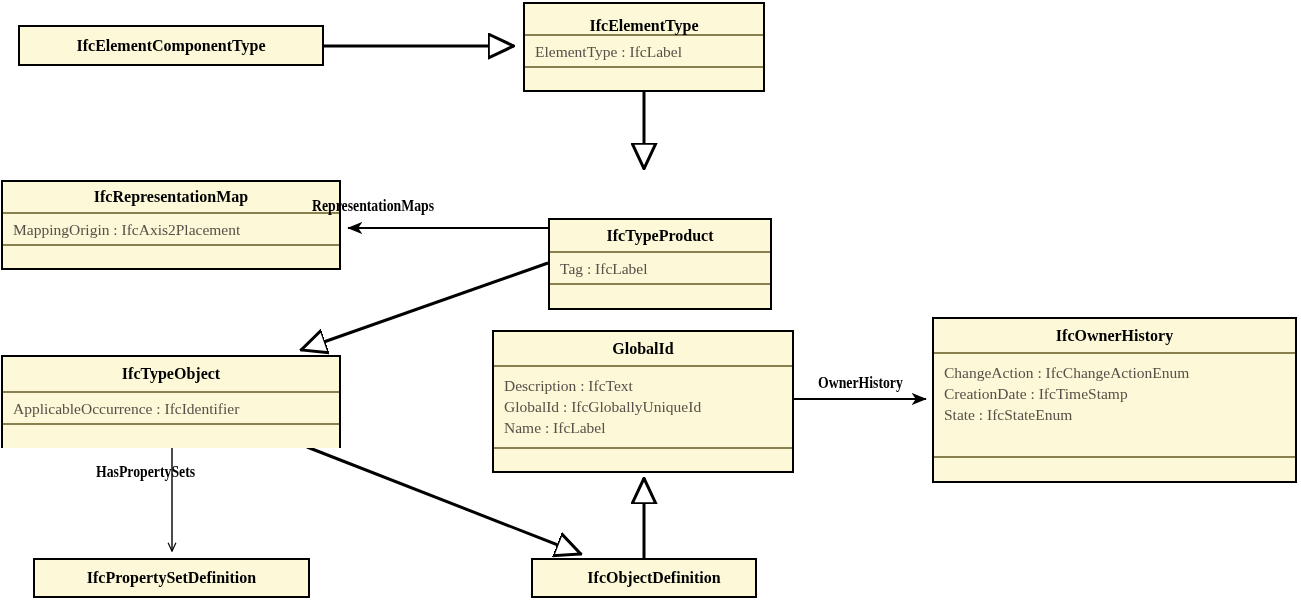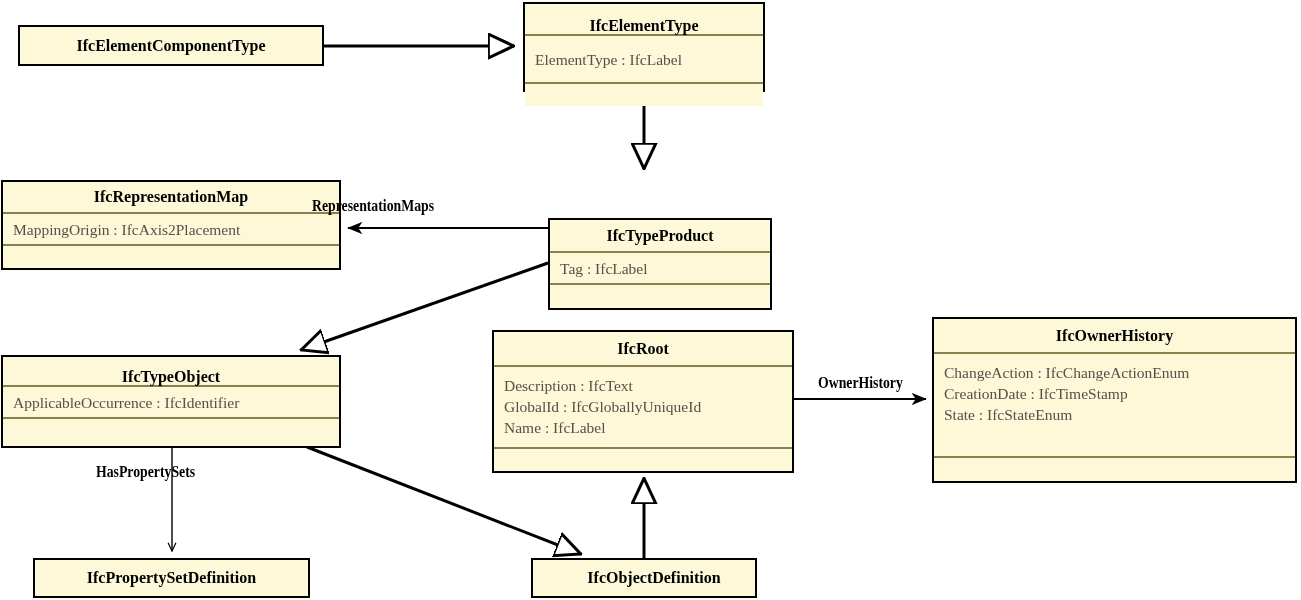--- a/index.html
+++ b/index.html
@@ -128,21 +128,21 @@
   <div class="uml-class" style="left:18px; top:25px; width:306px; height:41px;">
     <div class="compartment" style="height:37px; display:flex; align-items:center; justify-content:center;">
       <div class="cls-name">IfcElementComponentType</div>
     </div>
   </div>
 
   <div class="uml-class" style="left:523px; top:2px; width:242px; height:90px;">
     <div class="compartment" style="height:30px; display:flex; align-items:flex-end; justify-content:center;">
       <div class="cls-name">IfcElementType</div>
     </div>
-    <div class="compartment cls-attrs" style="height:48px; display:flex; align-items:center;">
+    <div class="compartment cls-attrs" style="height:32px; display:flex; align-items:center;">
       <div>ElementType : IfcLabel</div>
     </div>
     <div class="compartment cls-empty" style="height:24px;"></div>
   </div>
 
   <div class="uml-class" style="left:1px; top:180px; width:340px; height:90px;">
     <div class="compartment" style="height:30px; display:flex; align-items:center; justify-content:center;">
       <div class="cls-name">IfcRepresentationMap</div>
     </div>
     <div class="compartment cls-attrs" style="height:32px; display:flex; align-items:center;">
@@ -155,32 +155,32 @@
     <div class="compartment" style="height:31px; display:flex; align-items:center; justify-content:center;">
       <div class="cls-name">IfcTypeProduct</div>
     </div>
     <div class="compartment cls-attrs" style="height:32px; display:flex; align-items:center;">
       <div>Tag : IfcLabel</div>
     </div>
     <div class="compartment cls-empty" style="height:25px;"></div>
   </div>
 
   <div class="uml-class" style="left:1px; top:355px; width:340px; height:93px;">
-    <div class="compartment" style="height:28px; display:flex; align-items:flex-end; justify-content:center;">
+    <div class="compartment" style="height:34px; display:flex; align-items:center; justify-content:center;">
       <div class="cls-name">IfcTypeObject</div>
     </div>
     <div class="compartment cls-attrs" style="height:32px; display:flex; align-items:center;">
       <div>ApplicableOccurrence : IfcIdentifier</div>
     </div>
     <div class="compartment cls-empty" style="height:25px;"></div>
   </div>
 
   <div class="uml-class" style="left:492px; top:330px; width:302px; height:143px;">
     <div class="compartment" style="height:33px; display:flex; align-items:center; justify-content:center;">
-      <div class="cls-name">IfcRoot</div>
+      <div class="cls-name">GlobalId</div>
     </div>
     <div class="compartment cls-attrs" style="height:82px; padding-top:8px;">
       <div>Description : IfcText</div>
       <div>GlobalId : IfcGloballyUniqueId</div>
       <div>Name : IfcLabel</div>
     </div>
     <div class="compartment cls-empty" style="height:24px;"></div>
   </div>
 
   <div class="uml-class" style="left:932px; top:317px; width:365px; height:166px;">

